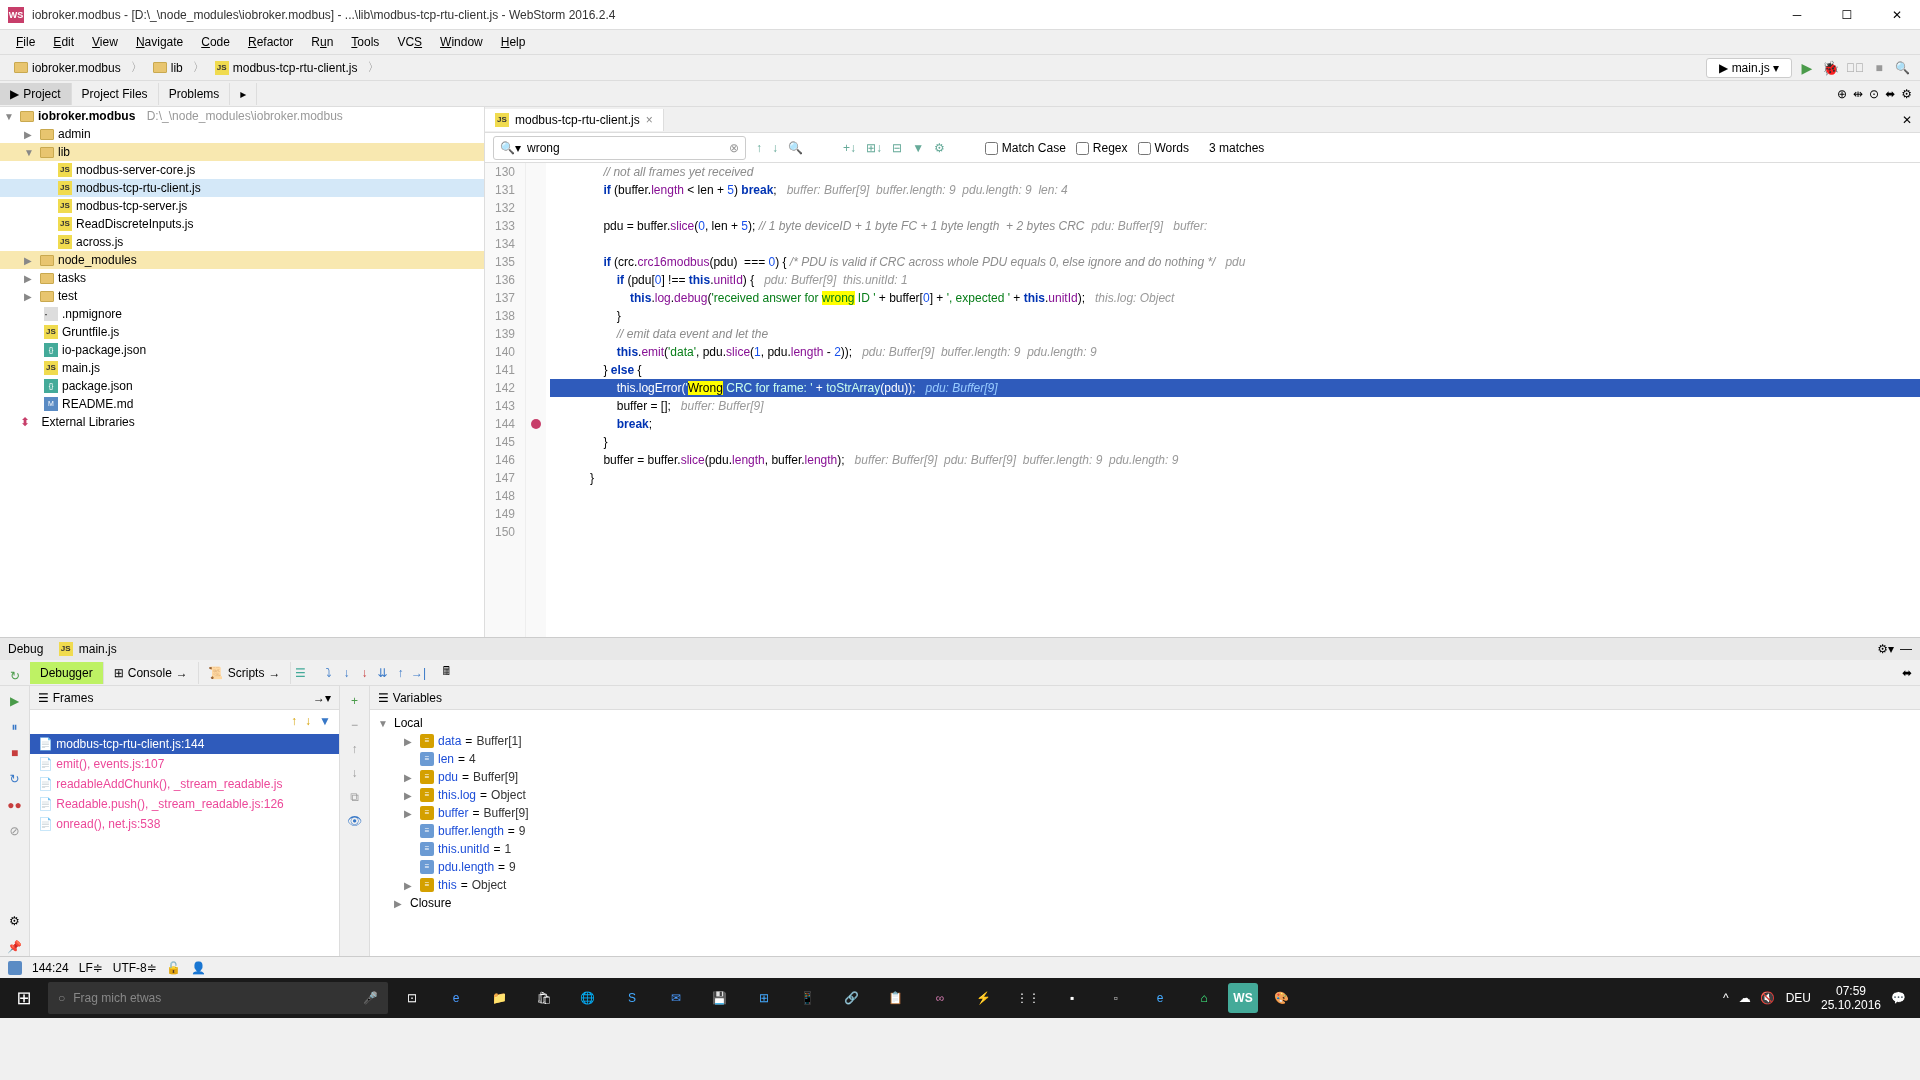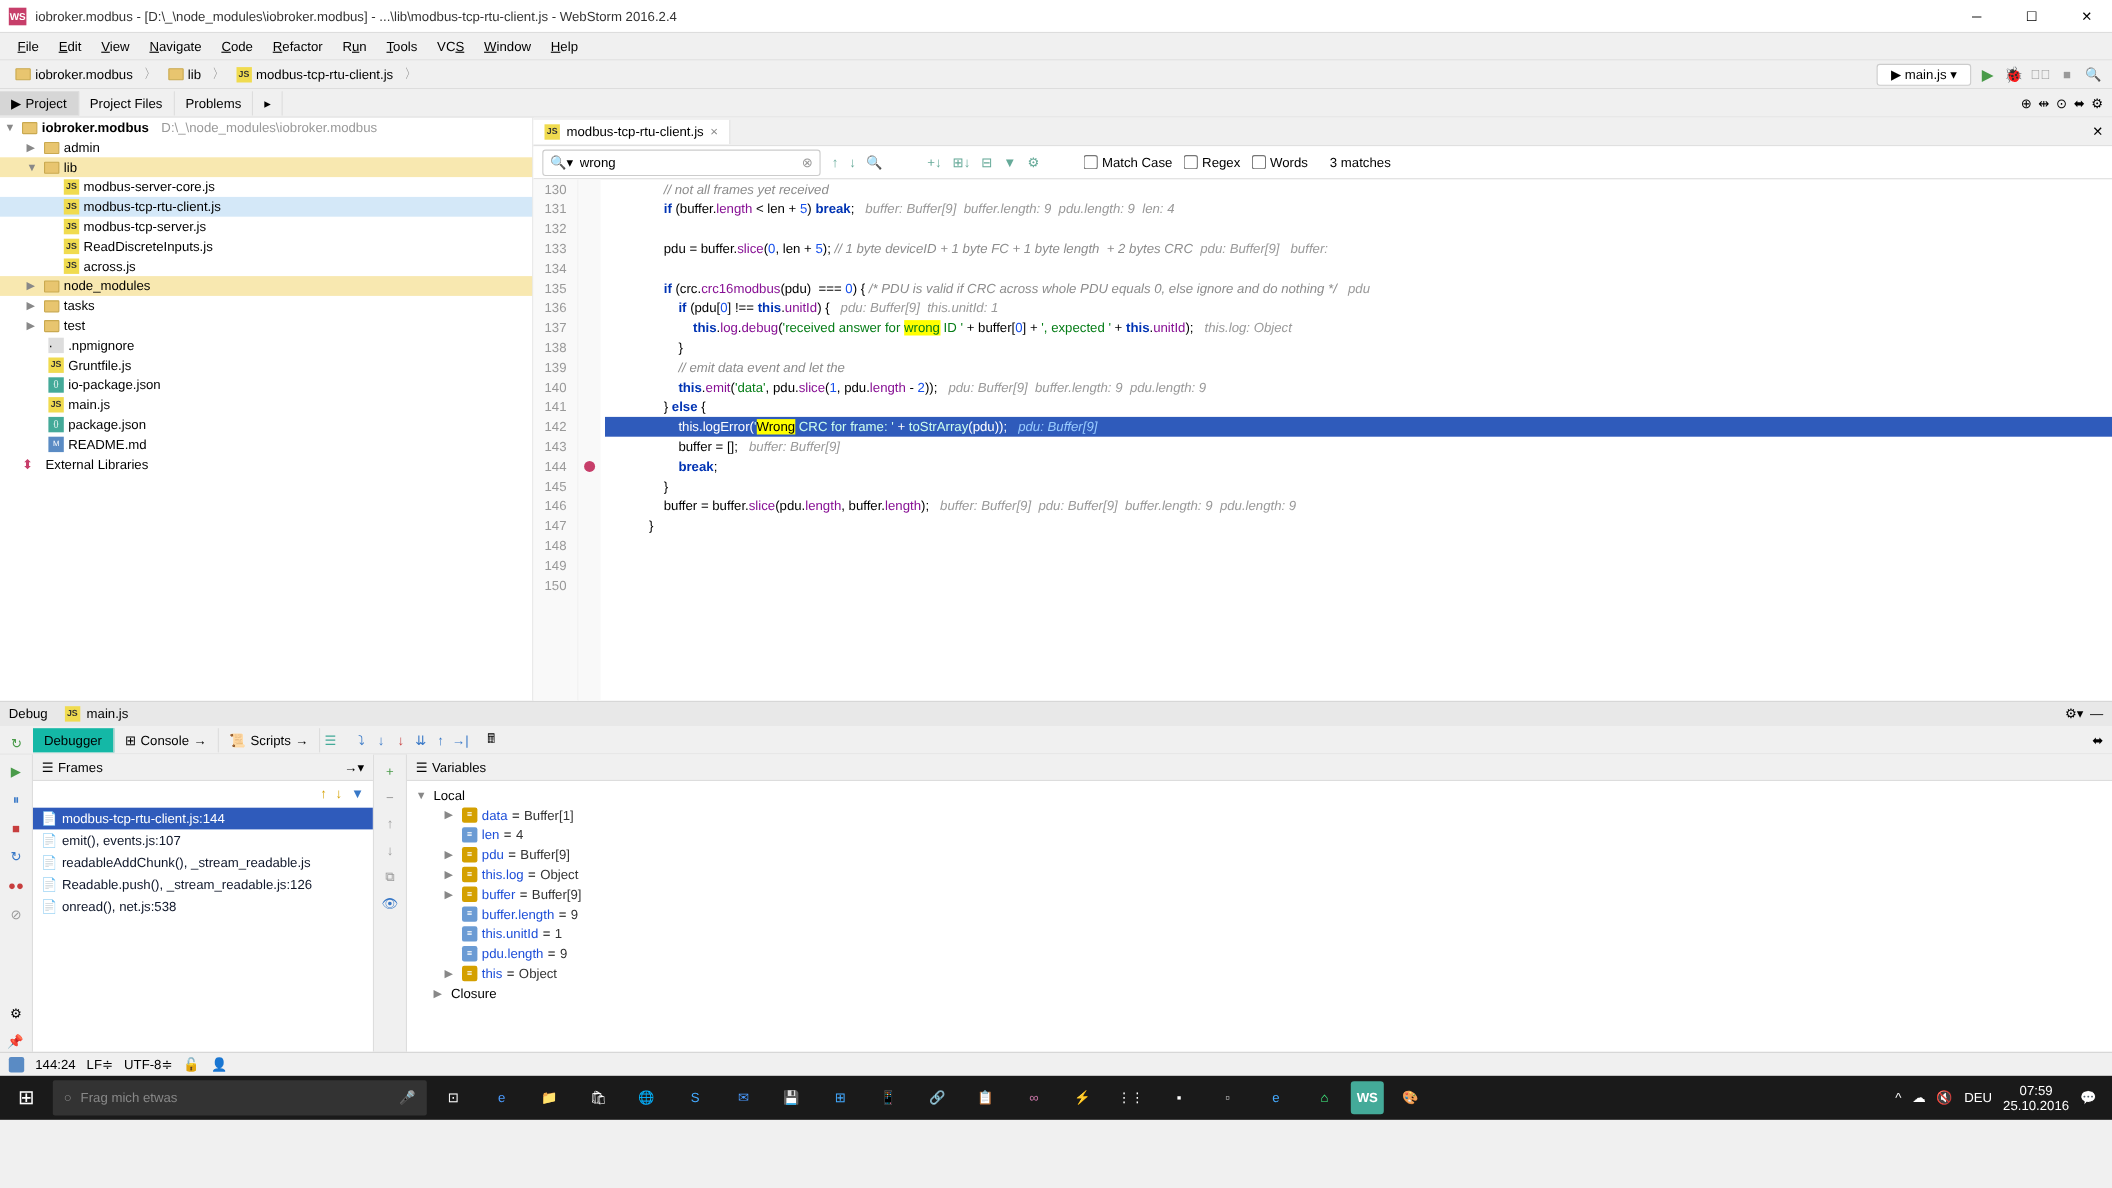--- a/index.html
+++ b/index.html
@@ -35,51 +35,51 @@
 .json-icon{background:#4a9;font-size:7px;text-align:center;line-height:14px;color:#fff}
 .md-icon{background:#5a8bc4;font-size:7px;text-align:center;line-height:14px;color:#fff}
 .folder-open{background:#f8e8b0}
 .editor-area{flex:1;background:#fff;display:flex;flex-direction:column;min-width:0}
 .editor-tabs{height:26px;background:#f0f0f0;display:flex;align-items:center;border-bottom:1px solid #ddd}
 .ed-tab{padding:4px 10px;display:flex;align-items:center;gap:6px;background:#fff;border-right:1px solid #ddd}
 .tab-close{cursor:pointer;color:#888}
 .search-bar{height:30px;display:flex;align-items:center;padding:0 8px;gap:10px;border-bottom:1px solid #ddd;background:#fff}
 .search-input{border:none;outline:none;width:200px;padding:2px}
 .search-wrap{display:flex;align-items:center;border:1px solid #ccc;border-radius:3px;padding:2px 6px;gap:4px}
-.check-item{display:flex;align-items:flex-start;gap:4px}
+.check-item{display:flex;align-items:flex-end;gap:4px}
 .code-area{flex:1;display:flex;font-family:Consolas,monospace;overflow:auto;position:relative}
 .gutter{background:#f9f9f9;color:#999;text-align:right;padding:0 10px;user-select:none;border-right:1px solid #eee}
 .gutter-line{height:18px;line-height:18px}
 .marker-col{width:20px;background:#f9f9f9}
 .marker-line{height:18px}
 .bp-marker{width:10px;height:10px;background:#c73e6a;border-radius:50%;margin:4px auto}
 .code-lines{flex:1;padding-left:4px}
 .code-line{height:18px;line-height:18px;white-space:pre}
 .code-line.exec{background:#2f5bbb;color:#fff}
 .kw{color:#0033b3;font-weight:bold}
 .str{color:#067d17}
 .com{color:#8c8c8c;font-style:italic}
 .num{color:#1750eb}
 .prop{color:#871094}
 .hl{background:#ff0}
 .hint{color:#999;font-style:italic}
 .debug-panel{background:#f0f0f0;border-top:1px solid #ccc}
 .debug-header{height:22px;display:flex;align-items:center;padding:0 8px;gap:6px;background:#e8e8e8}
 .debug-tabs{height:26px;display:flex;align-items:center;border-bottom:1px solid #ddd}
 .dbg-tab{padding:4px 10px;display:flex;align-items:center;gap:4px;border-right:1px solid #ddd;cursor:pointer}
-.dbg-tab.active{background:#14b8a6}
+.dbg-tab.active{background:#bef264}
 .debug-body{display:flex;height:270px}
 .dbg-left{width:30px;background:#f0f0f0;display:flex;flex-direction:column;align-items:center;gap:8px;padding-top:6px;border-right:1px solid #ddd}
 .dbg-btn{width:18px;height:18px;cursor:pointer;display:flex;align-items:center;justify-content:center}
 .frames-panel{width:310px;background:#fff;border-right:1px solid #ddd;display:flex;flex-direction:column}
 .panel-header{height:24px;background:#f0f0f0;display:flex;align-items:center;padding:0 8px;gap:4px;border-bottom:1px solid #ddd}
 .frames-list{flex:1;overflow:auto}
 .frame-item{padding:3px 8px;cursor:pointer;white-space:nowrap;overflow:hidden;text-overflow:ellipsis}
 .frame-item.selected{background:#2f5bbb;color:#fff}
-.frame-item.dim{color:#0f172a}
+.frame-item.dim{color:#ec4899}
 .frames-nav{width:30px;background:#f0f0f0;display:flex;flex-direction:column;align-items:center;gap:6px;padding-top:6px;border-right:1px solid #ddd}
 .vars-panel{flex:1;background:#fff;display:flex;flex-direction:column}
 .vars-list{flex:1;overflow:auto;padding:4px}
 .var-item{padding:2px 4px;display:flex;align-items:center;gap:4px}
 .var-arrow{width:12px;color:#888;font-size:10px}
 .var-icon{width:14px;height:14px;font-size:8px;text-align:center;line-height:14px;border-radius:2px}
 .var-obj{background:#d4a000;color:#fff}
 .var-prim{background:#6b9bd4;color:#fff}
 .var-name{color:#1d4ed8}
 .var-val{color:#333}

